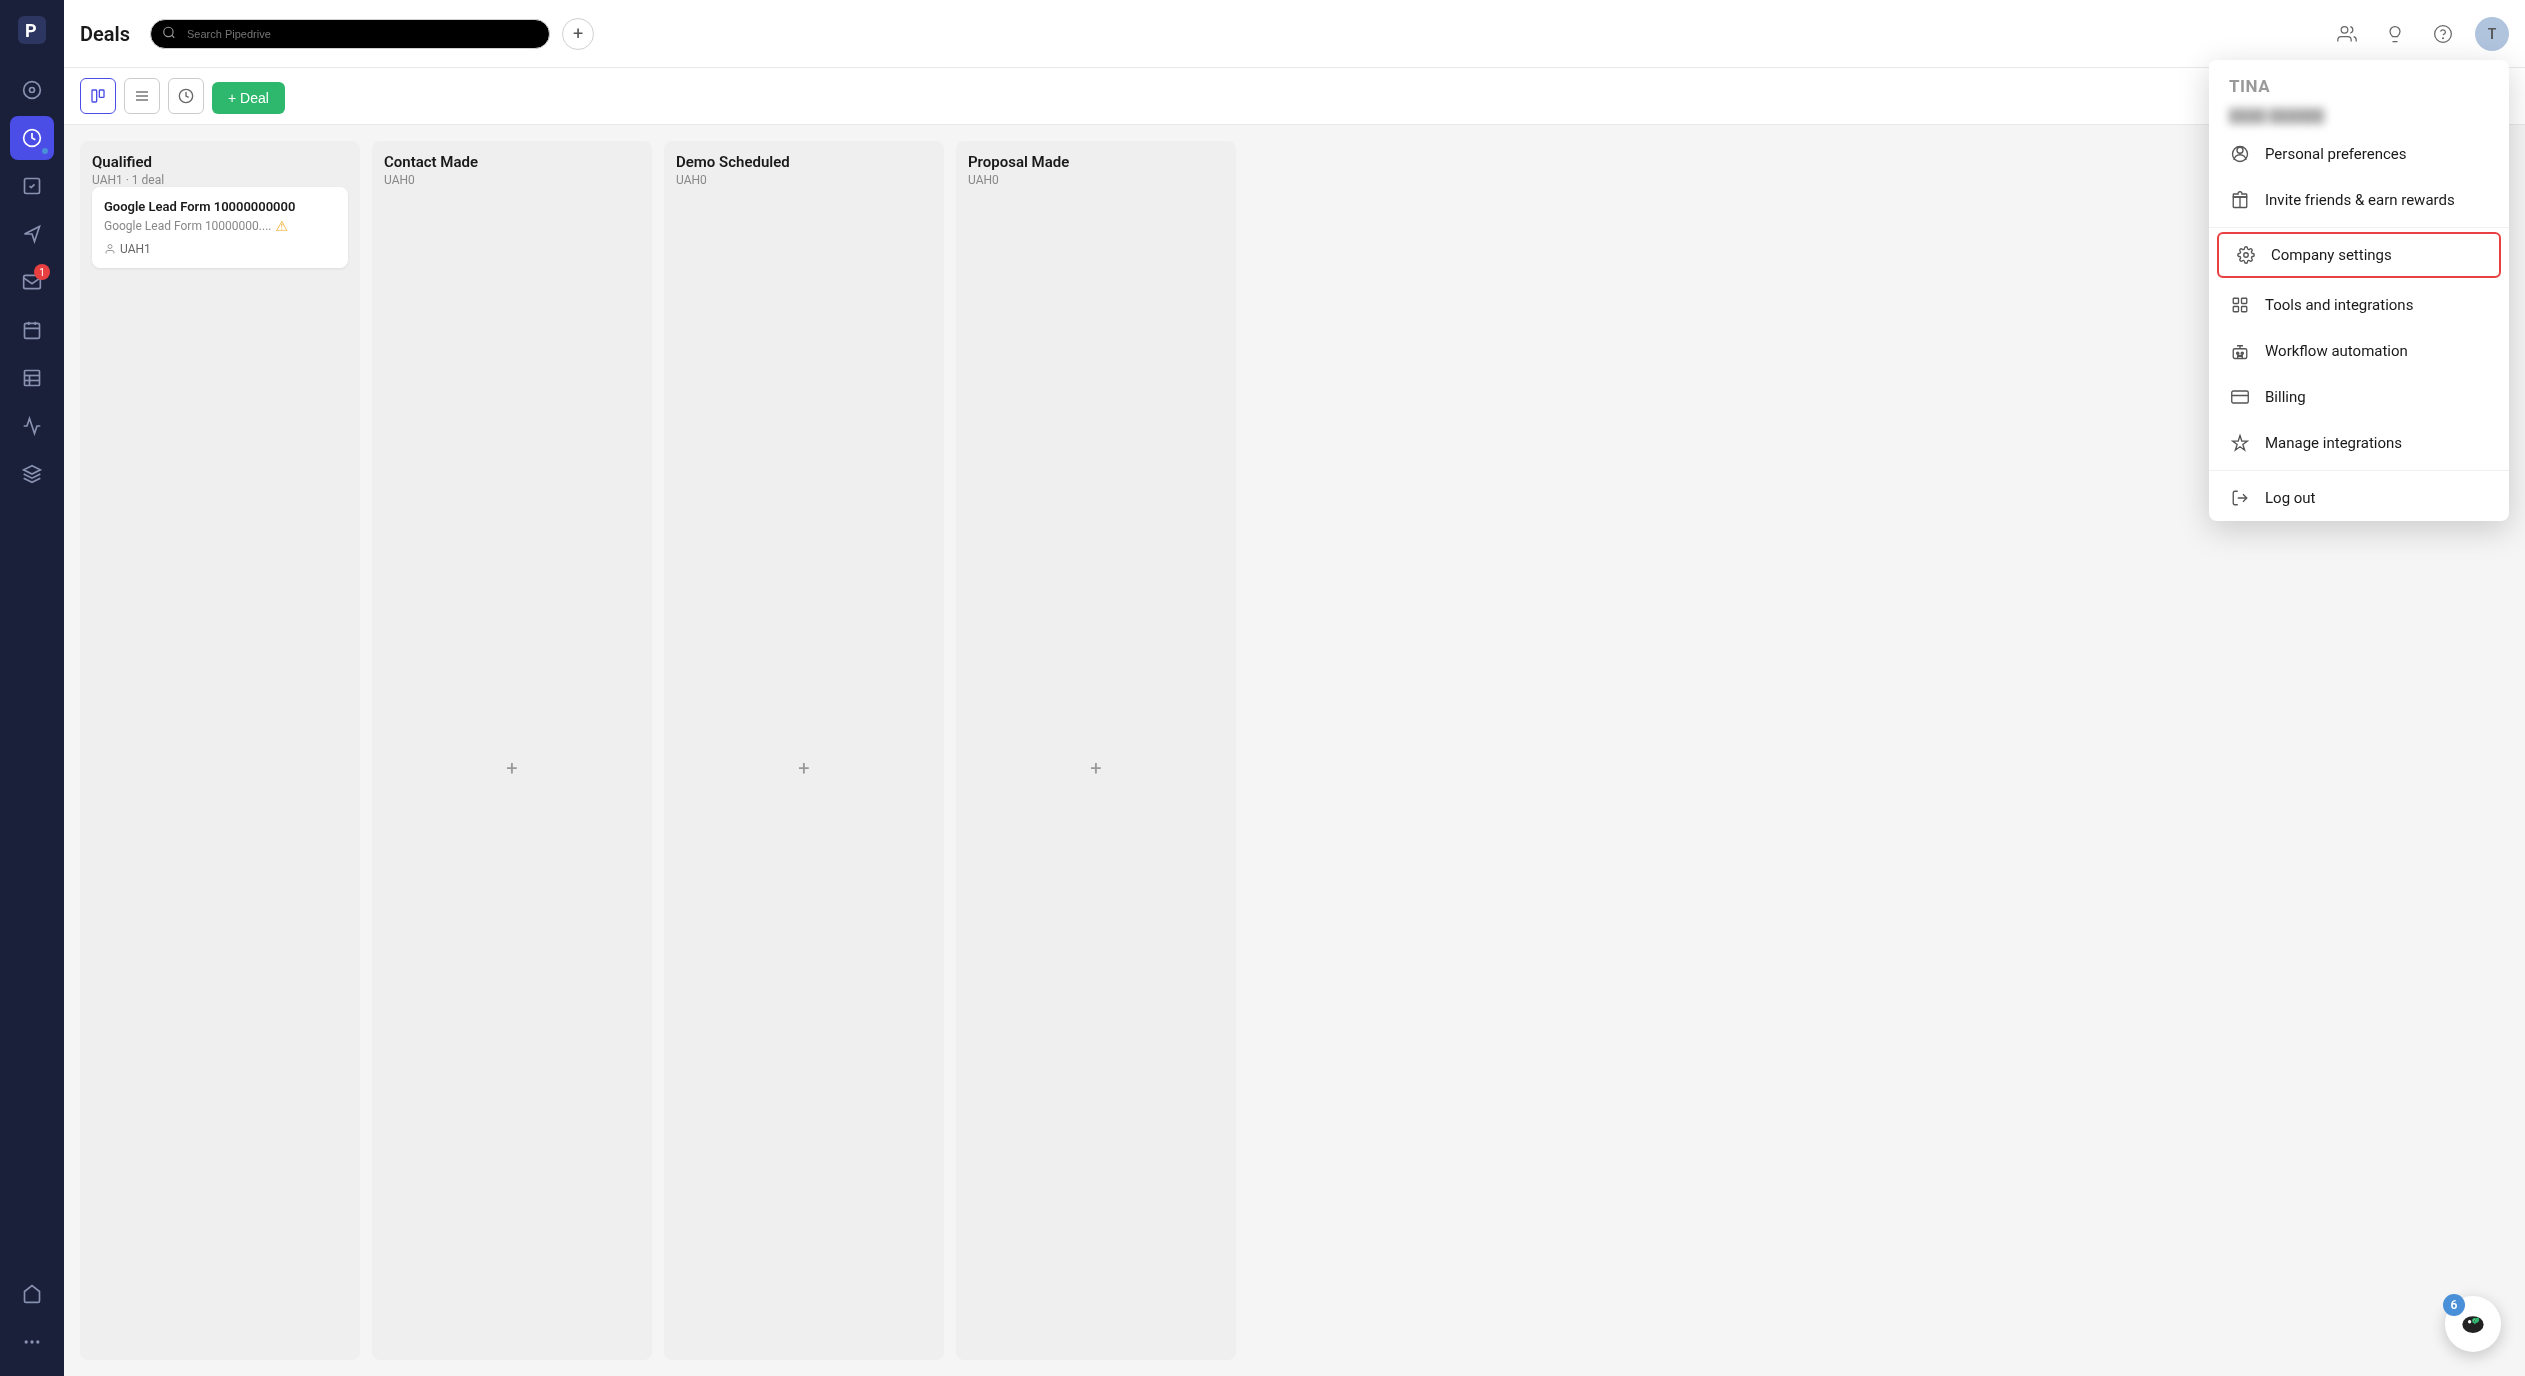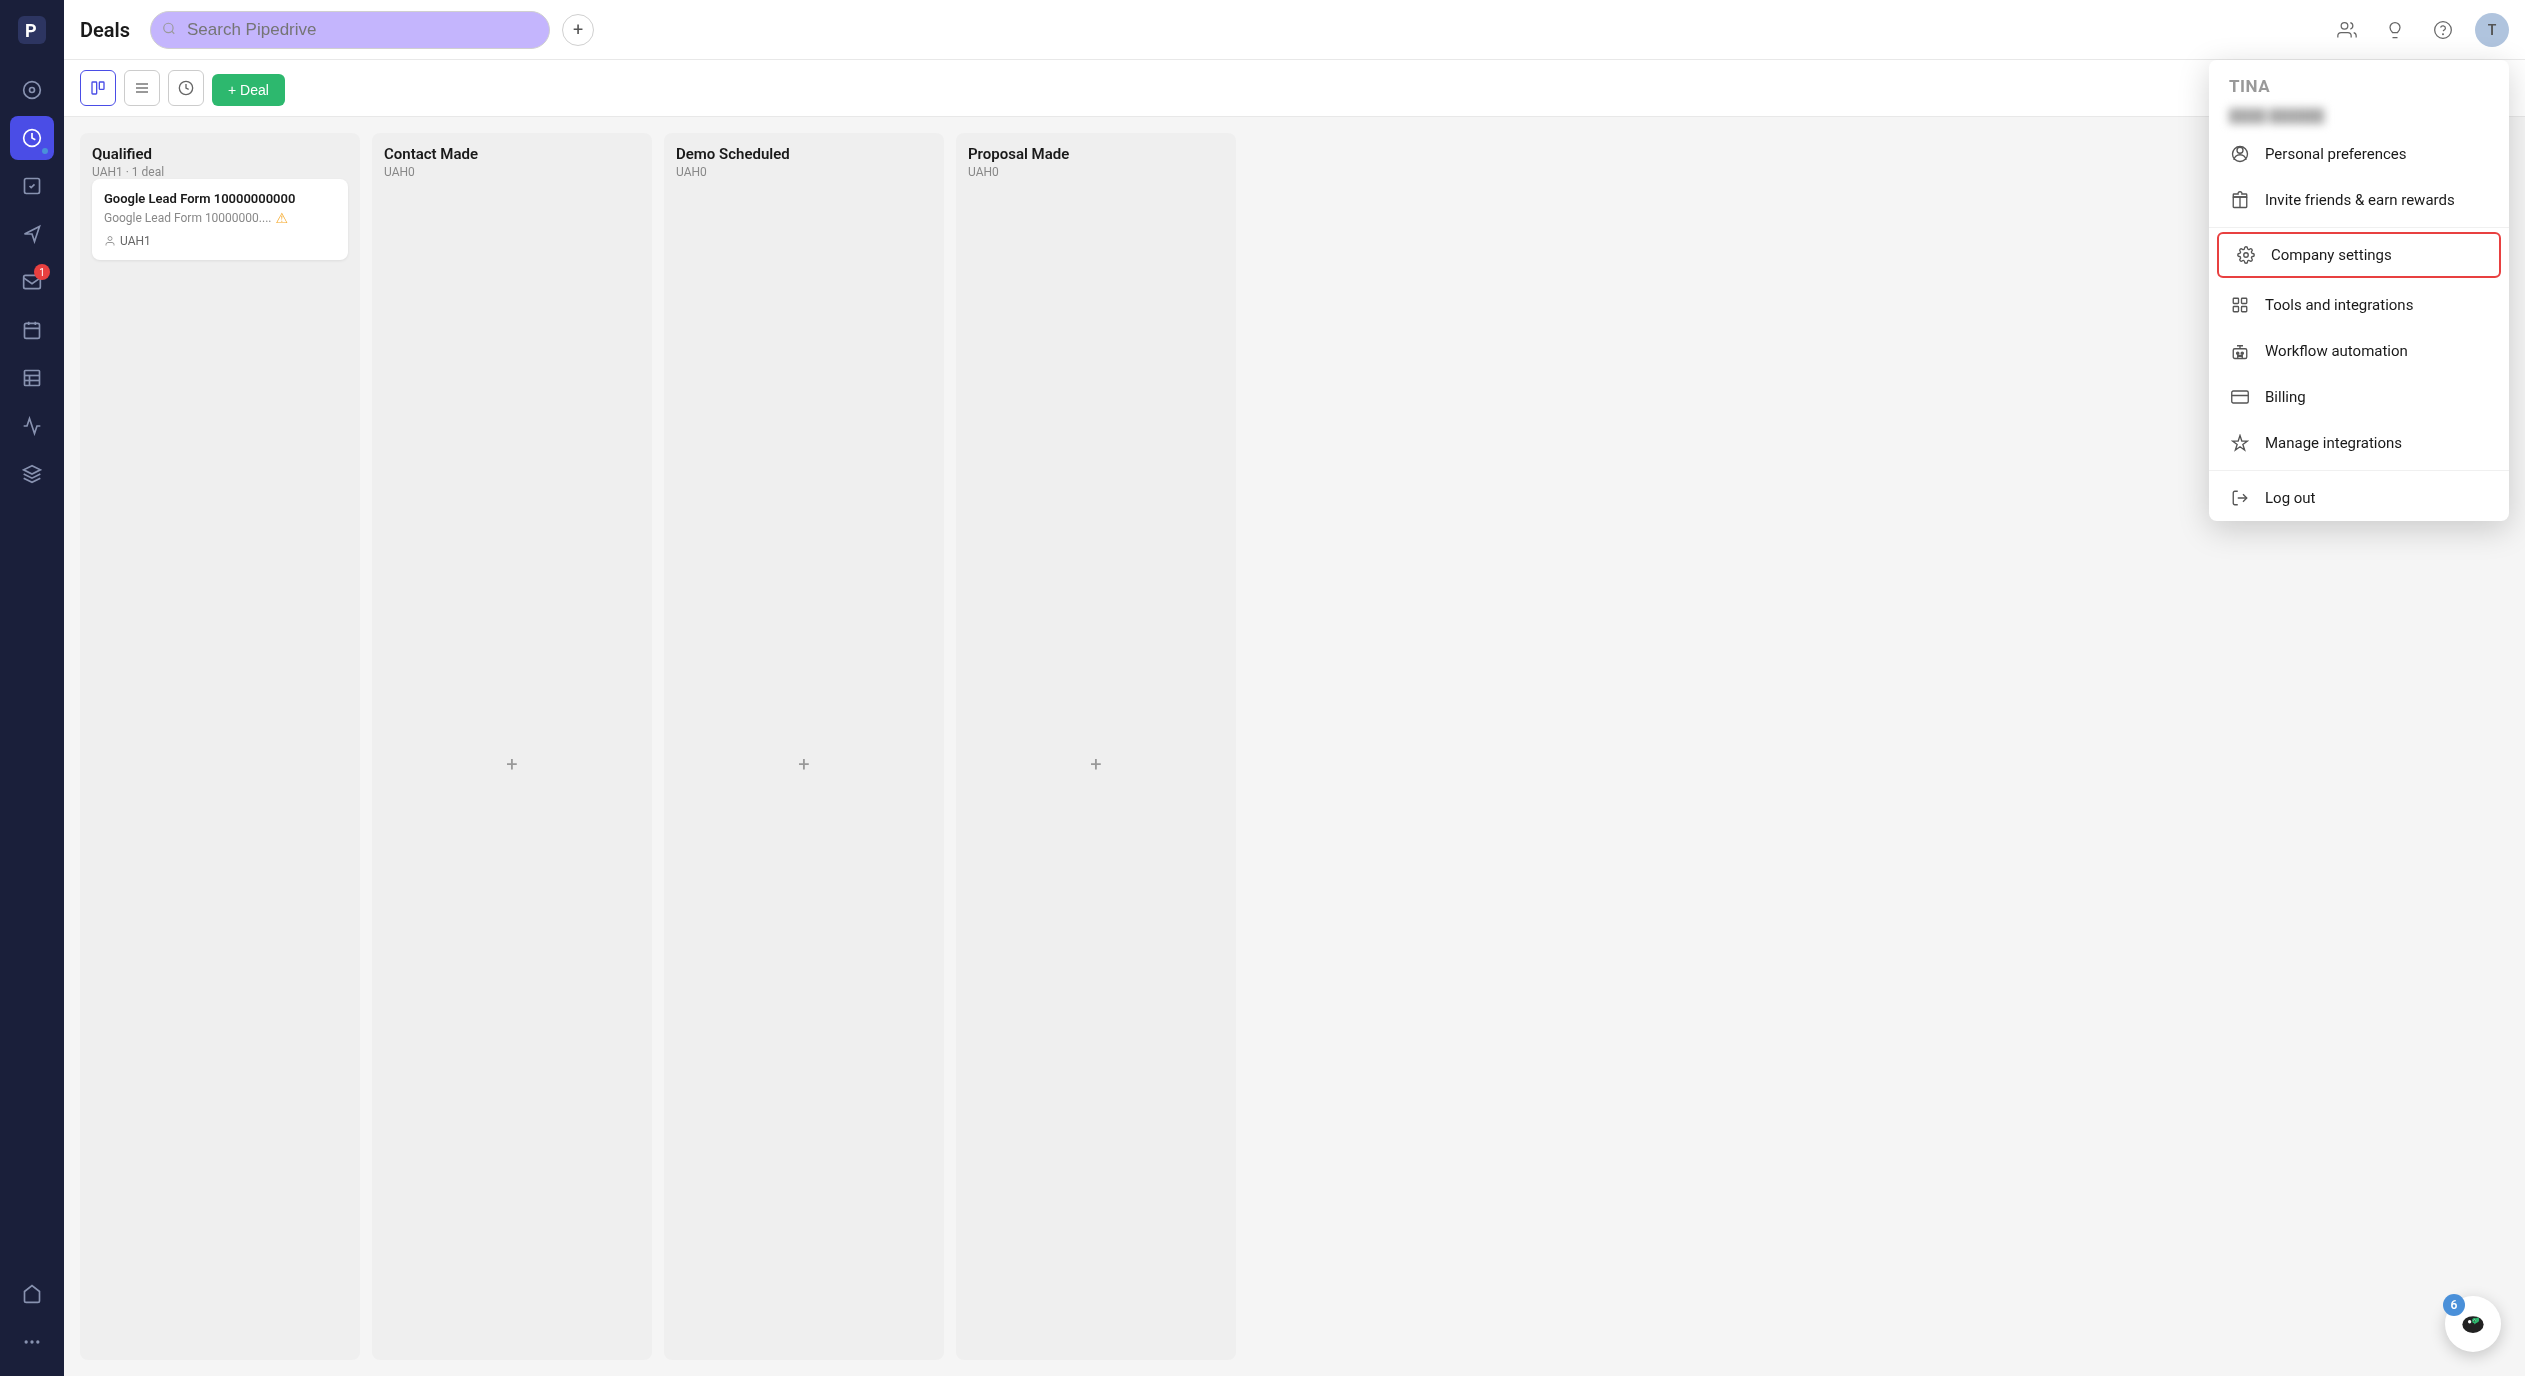--- a/index.html
+++ b/index.html
@@ -73,21 +73,21 @@
     
     .main {
       flex: 1;
       display: flex;
       flex-direction: column;
       overflow: hidden;
     }
 
     
     .topbar {
-      height: 60px;
+      height: 68px;
       background: white;
       display: flex;
       align-items: center;
       padding: 0 16px;
       border-bottom: 1px solid #e8e8e8;
       gap: 12px;
       z-index: 5;
     }
     .topbar-title {
       font-size: 20px;
@@ -99,23 +99,23 @@
       flex: 1;
       max-width: 400px;
       margin: 0 auto;
       position: relative;
     }
     .search-input {
       width: 100%;
       padding: 8px 16px 8px 36px;
       border: 1.5px solid #d0d0d0;
       border-radius: 20px;
-      font-size: 17px;
+      font-size: 11px;
       color: #666;
-      background: #c4b5fd;
+      background: #000000;
       outline: none;
     }
     .search-icon-wrap {
       position: absolute;
       left: 12px;
       top: 50%;
       transform: translateY(-50%);
       color: #999;
       font-size: 14px;
     }

